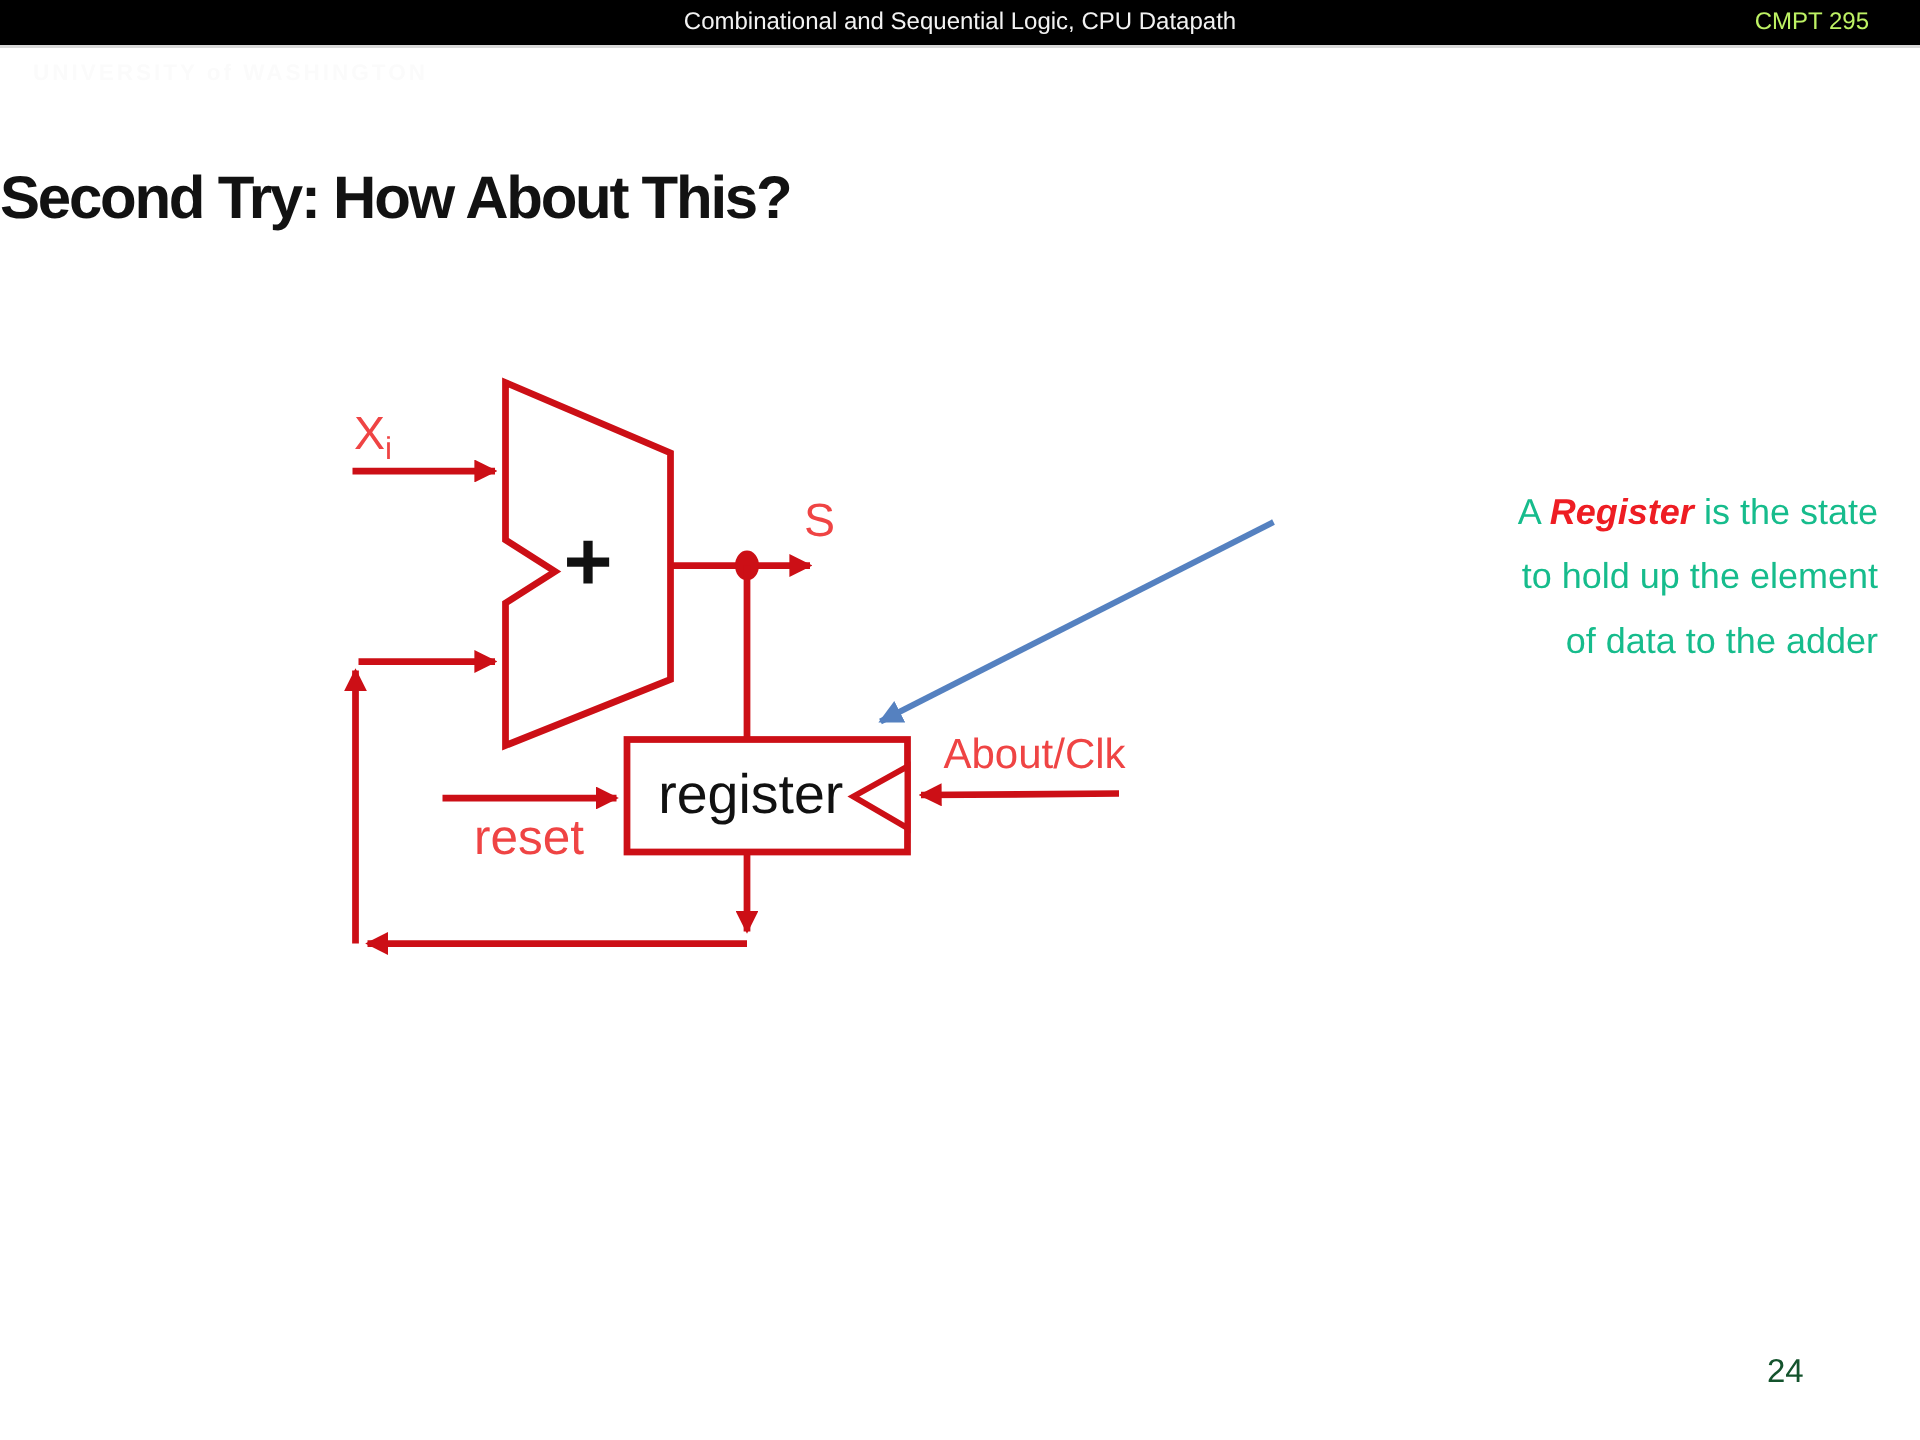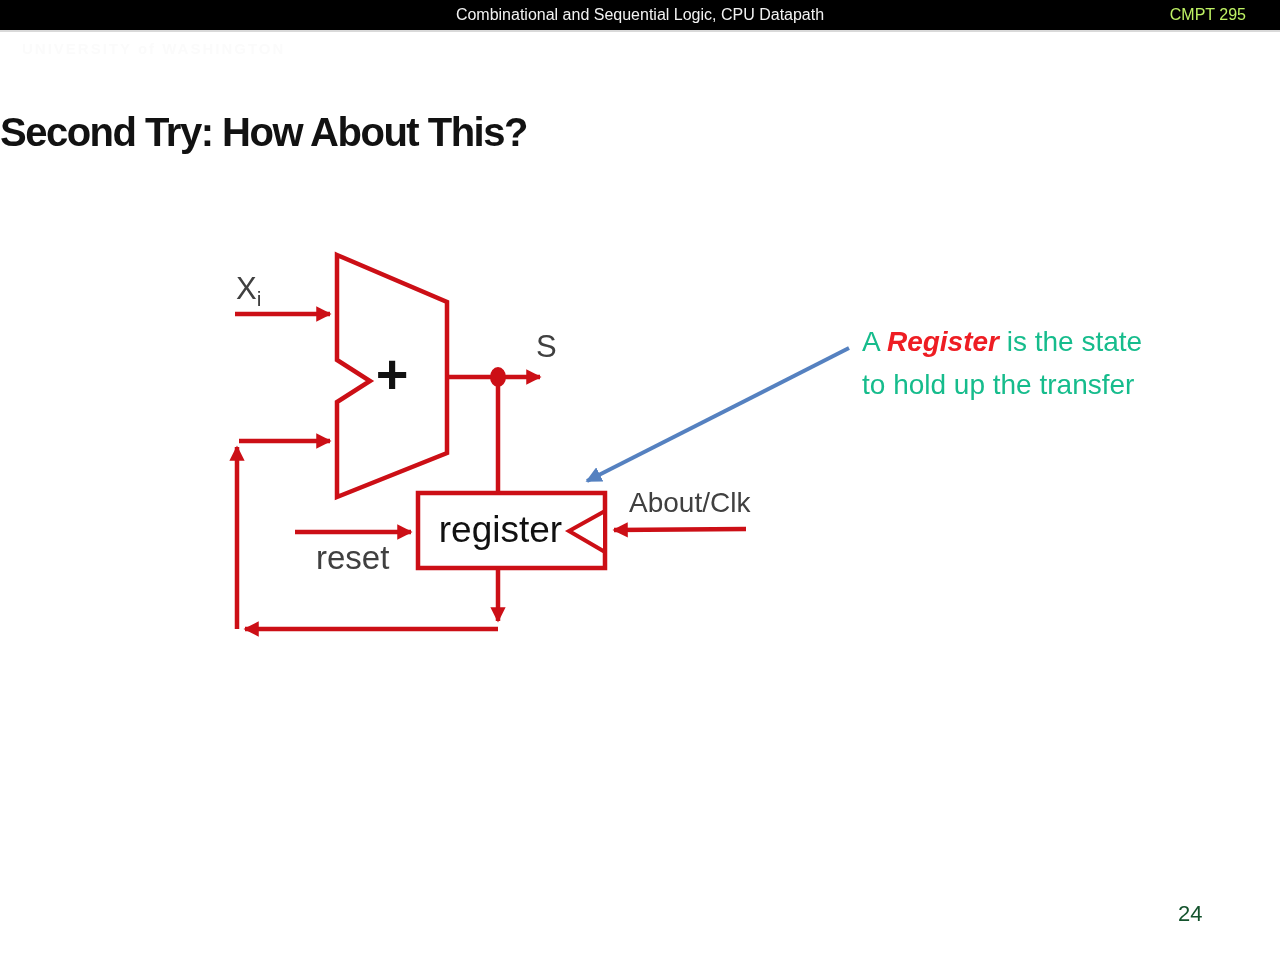--- a/index.html
+++ b/index.html
@@ -17,34 +17,34 @@
     letter-spacing:2px;font-weight:bold;}
 
   
   .title{position:absolute;left:0;top:86px;width:1280px;
     font-size:40px;font-weight:bold;color:#121212;letter-spacing:-1.5px;margin-top:24px;}
 
   
   .diagram-svg{position:absolute;left:0;top:0;width:1280px;height:960px;}
 
   
-  .lbl{position:absolute;color:#404040;}
+  .lbl{position:absolute;color:#ef4444;}
   .xi-label{left:236px;top:271px;font-size:31px;}
   .xi-label sub{font-size:21px;}
   .s-label{left:536px;top:329px;font-size:31px;}
   .plus-symbol{left:360px;top:341px;width:64px;text-align:center;
     font-size:56px;font-weight:bold;color:#111111;}
   .register-label{left:419px;top:493px;width:163px;height:73px;display:flex;
     align-items:center;justify-content:center;font-size:37px;color:#111111;}
   .reset-label{left:316px;top:539px;font-size:33px;}
   .loadclk-label{left:629px;top:487px;font-size:28px;}
 
   
   .annotation{position:absolute;left:862px;top:320px;width:390px;
-    font-size:28px;line-height:43px;color:#16BC8C;}
+    font-size:24px;line-height:43px;color:#16BC8C;text-align:right;}
   .annotation .hl{color:#EE1D23;font-weight:bold;font-style:italic;}
 
   
   .page-number{position:absolute;left:1178px;top:901px;font-size:22px;color:#14532d;}
 </style>
 </head>
 <body>
 
 <div class="slide">
 
@@ -103,18 +103,19 @@
   <div class="lbl plus-symbol">+</div>
 
   <div class="lbl register-label">register</div>
 
   <div class="lbl reset-label">reset</div>
 
   <div class="lbl loadclk-label">About/Clk</div>
 
   <div class="annotation">
     <div class="ann-line"><span>A </span><span class="hl">Register</span><span> is the state</span></div>
-    <div class="ann-line">to hold up the transfer</div>
+    <div class="ann-line">to hold up the element</div>
+    <div class="ann-line">of data to the adder</div>
   </div>
 
   <div class="page-number">24</div>
 
 </div>
 
 </body></html>

